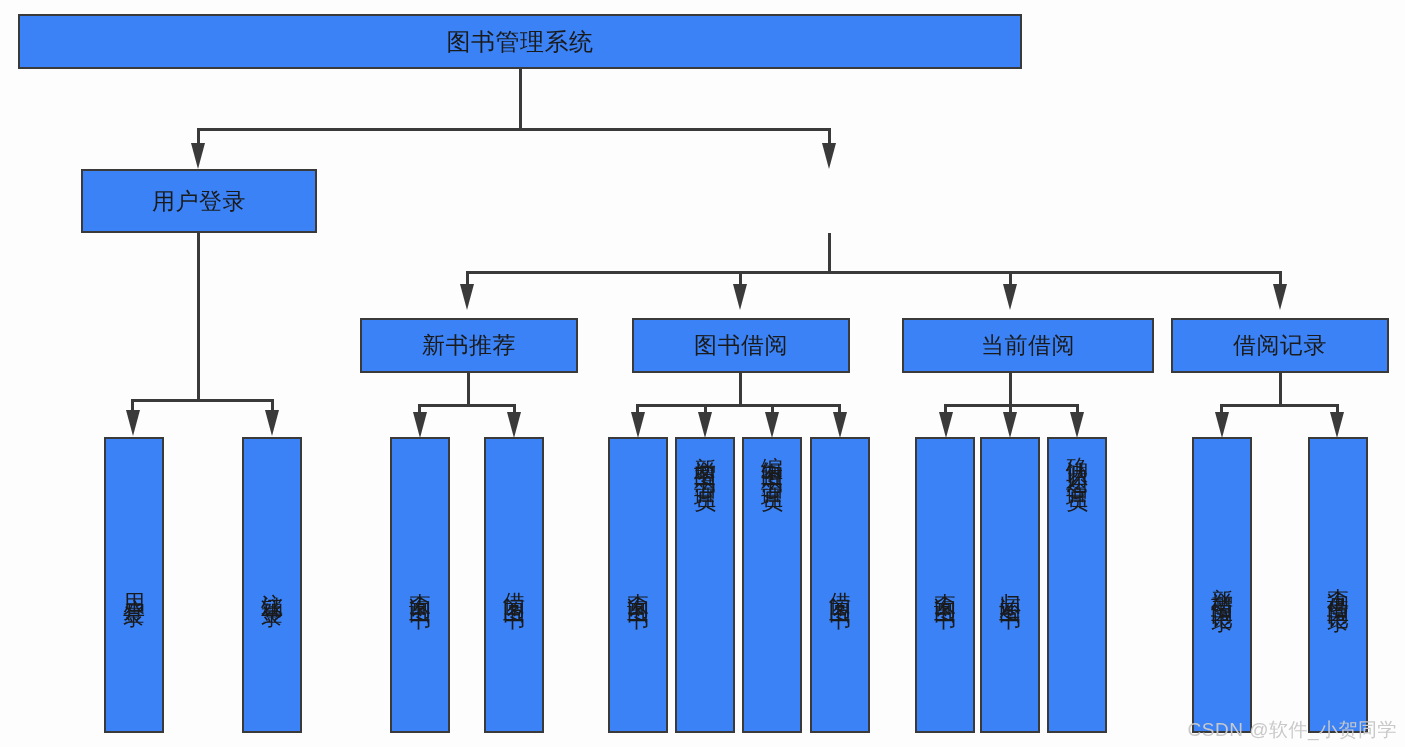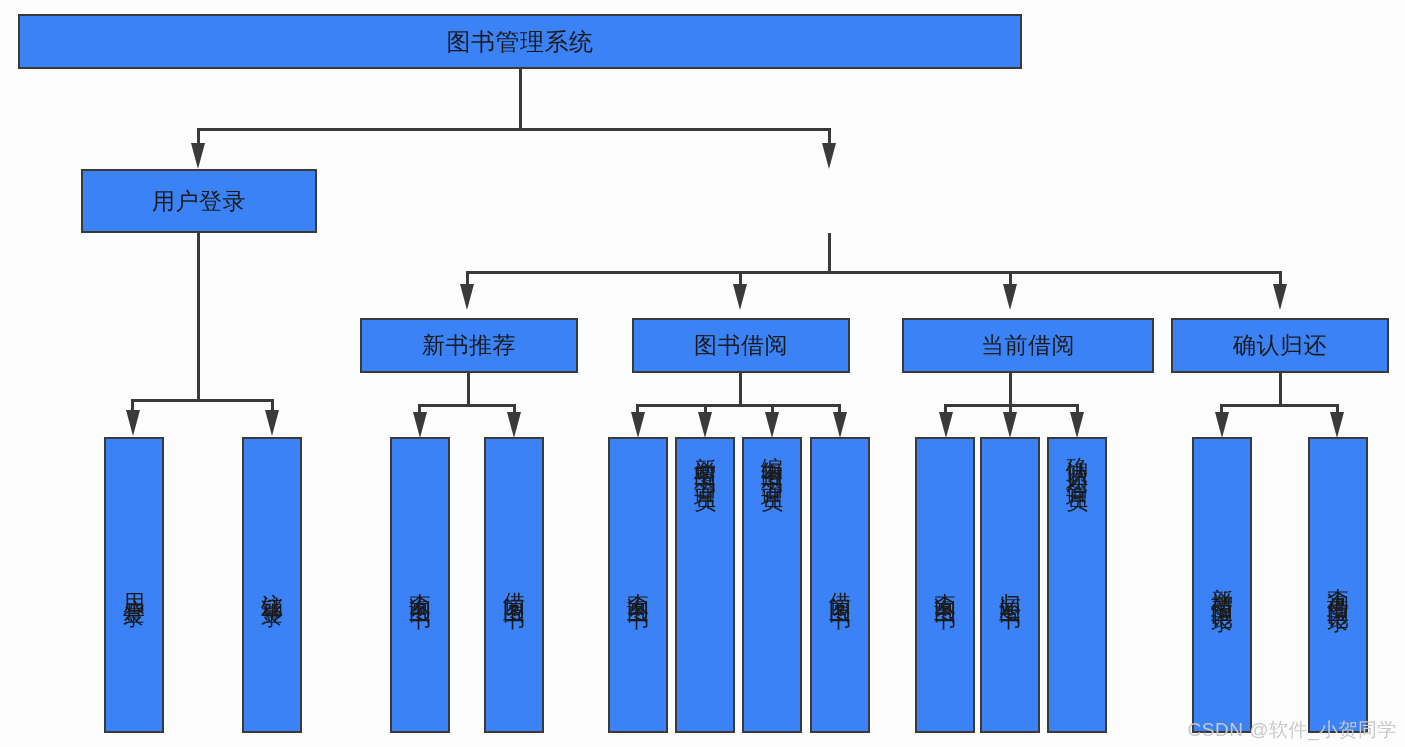--- a/index.html
+++ b/index.html
@@ -138,21 +138,21 @@
   <div class="node horiz" style="left:360px; top:318px; width:218px; height:55px;">
     <span class="lbl">新书推荐</span>
   </div>
   <div class="node horiz" style="left:632px; top:318px; width:218px; height:55px;">
     <span class="lbl">图书借阅</span>
   </div>
   <div class="node horiz" style="left:902px; top:318px; width:252px; height:55px;">
     <span class="lbl">当前借阅</span>
   </div>
   <div class="node horiz" style="left:1171px; top:318px; width:218px; height:55px;">
-    <span class="lbl">确认归还</span>
+    <span class="lbl">借阅记录</span>
   </div>
 
   <div class="ln v" style="left:467px; top:373px; height:33px;"></div>
   <div class="ln h" style="left:419px; top:404px; width:96px; height:2.5px;"></div>
   <div class="ln v" style="left:418px; top:404px; height:12px;"></div>
   <div class="arrow" style="left:413px; top:412px;"></div>
   <div class="ln v" style="left:513px; top:404px; height:12px;"></div>
   <div class="arrow" style="left:507px; top:412px;"></div>
 
   <div class="node vert mid" style="left:390px; top:437px; width:60px; height:296px;">

